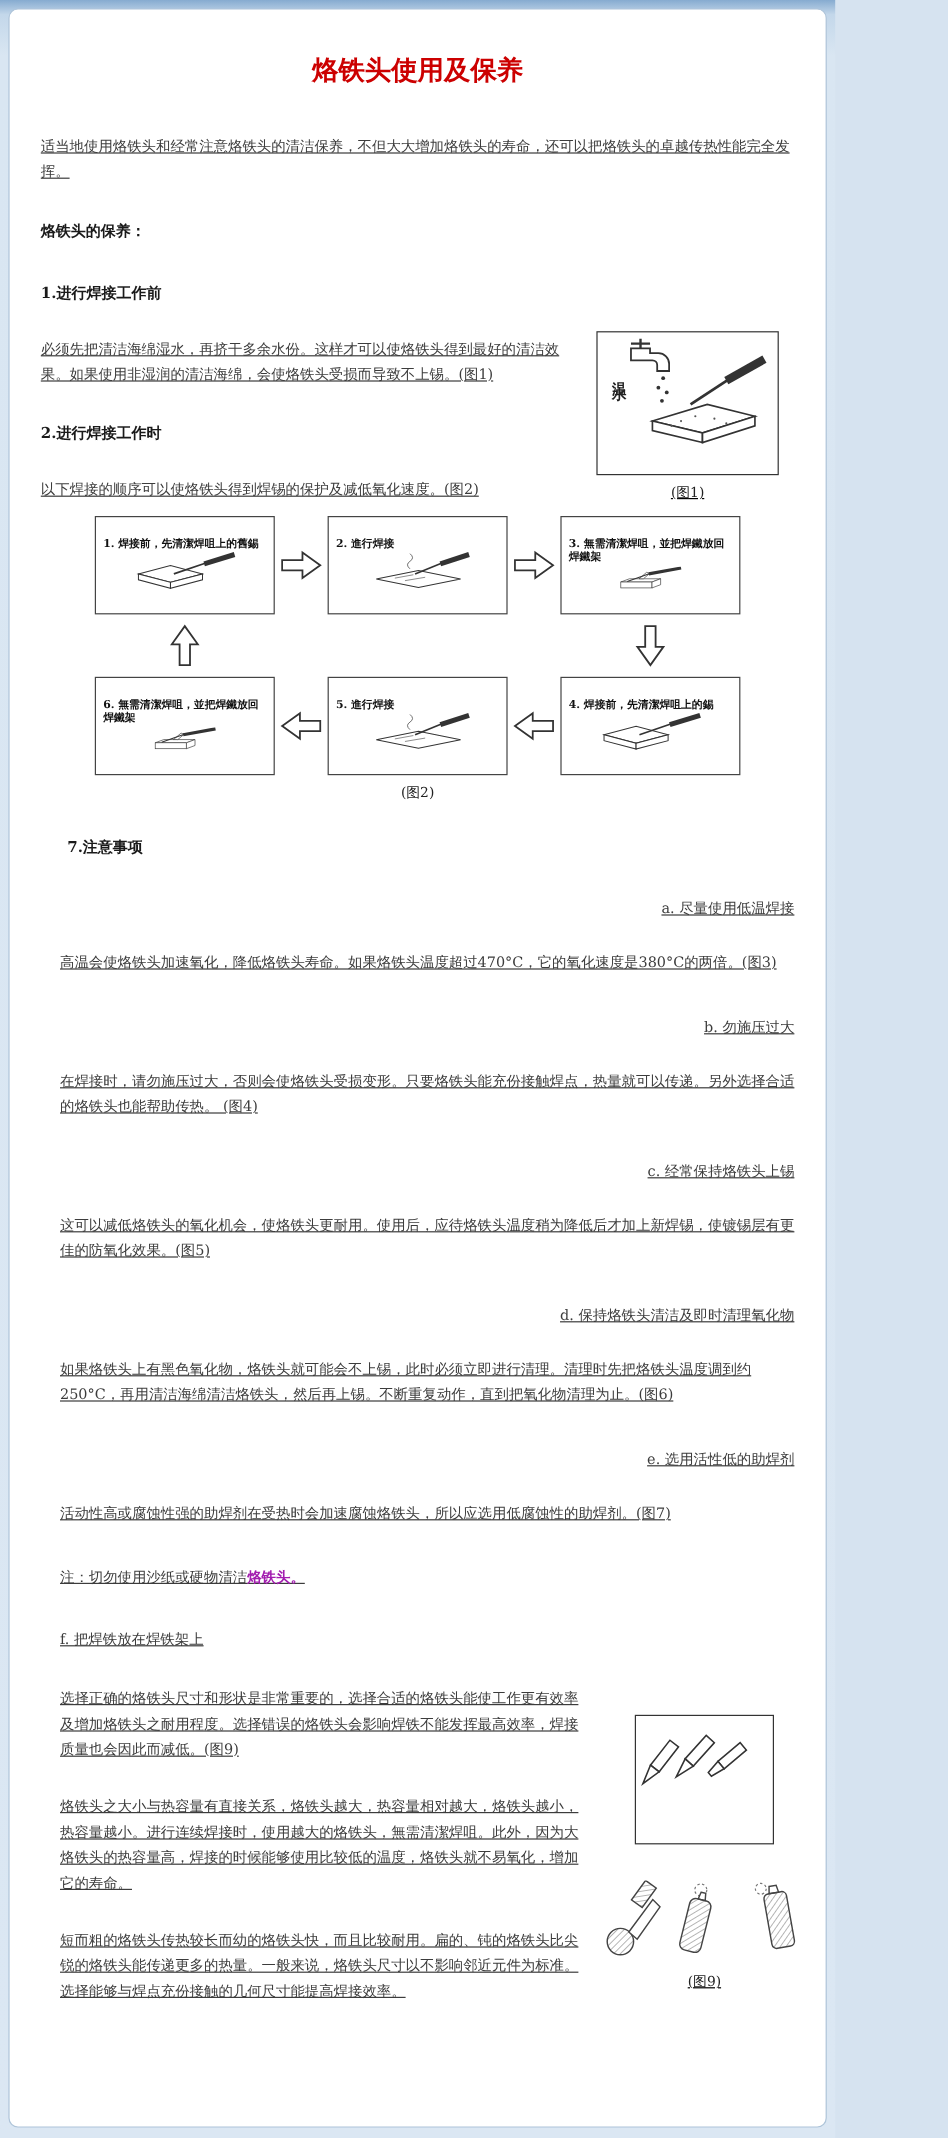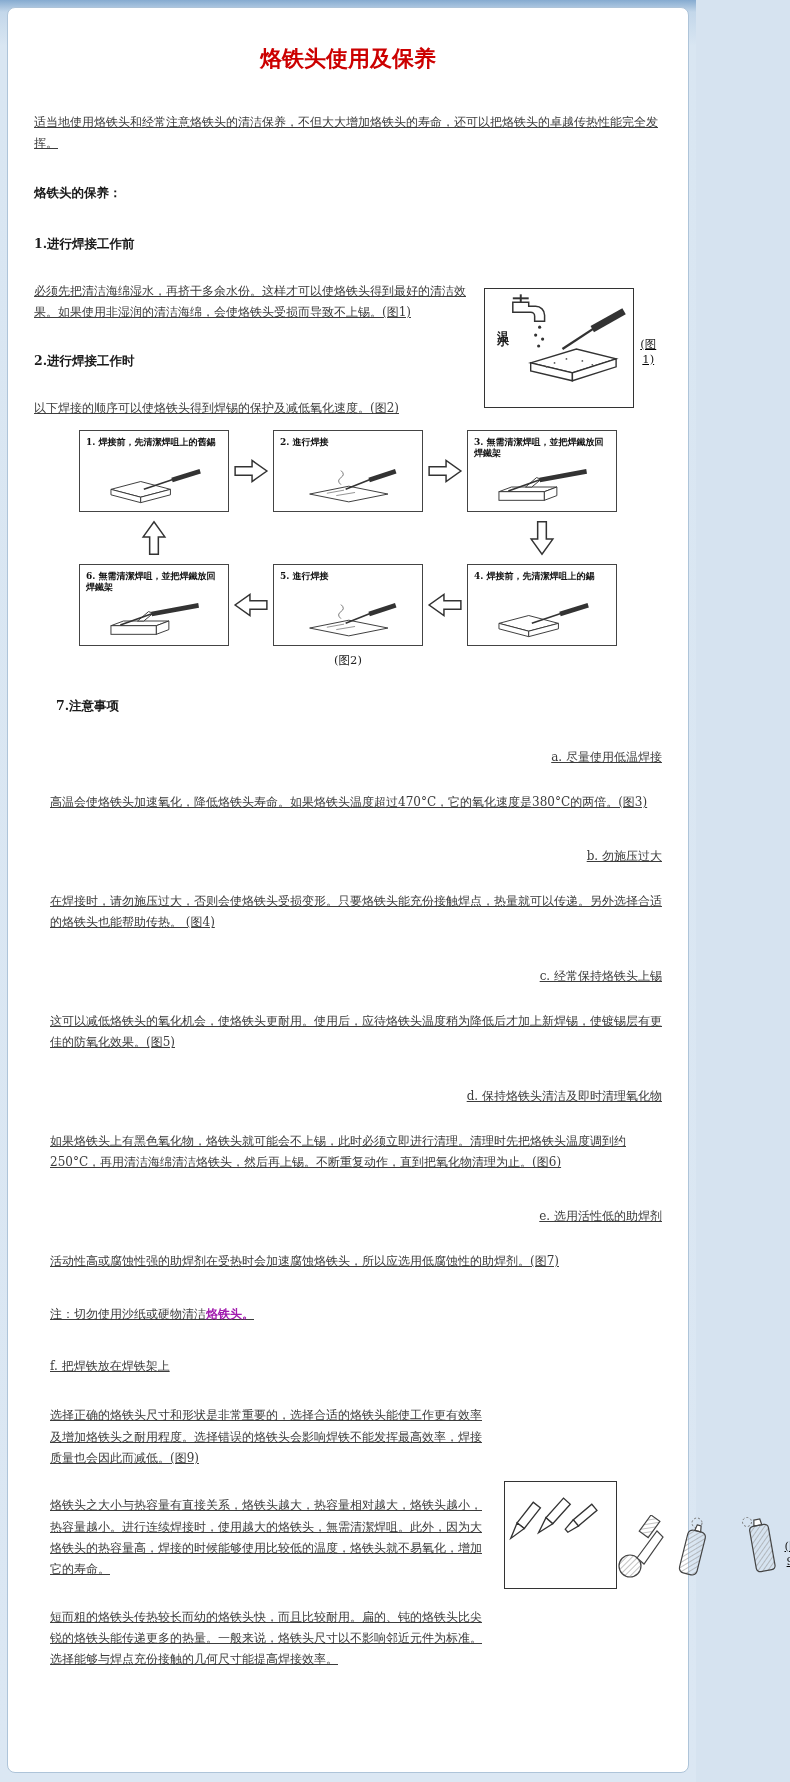--- a/index.html
+++ b/index.html
@@ -7,29 +7,29 @@
   body{width:790px;background:#d6e3f0;font-family:"DejaVu Serif",serif;}
   .frame{width:696px;min-height:1782px;padding:7px;box-sizing:border-box;
          background:linear-gradient(180deg,#86abd0 0,#c3d7ea 12px,#d9e6f2 46px,#dbe7f3 100%);}
   .panel{box-sizing:border-box;background:#ffffff;border:1px solid #aec4d9;border-radius:8px;
          min-height:1766px;padding:28px 26px 42px;}
   .title{color:#cc0000;font-size:22px;font-weight:bold;text-align:center;margin:8px 0 38px;}
   .body{font-size:12px;color:#3c3c3c;line-height:1.78;margin:0 0 30px;text-decoration:underline;}
   .h{font-size:12.5px;font-weight:bold;color:#1a1a1a;margin:0 0 28px;}
   .cols{display:flex;gap:14px;}
   .col-text{width:436px;flex:none;}
-  .col-fig{flex:1;display:flex;flex-direction:row;align-items:center;padding-top:40px;text-decoration:underline;}
+  .col-fig{flex:1;display:flex;flex-direction:column;align-items:center;padding-top:40px;text-decoration:underline;}
   .fig1-box{position:relative;width:150px;height:118px;border:1.5px solid #333;background:#fff;}
   .fig1-label{position:absolute;left:9px;top:32px;font-size:12px;font-weight:bold;color:#222;
               writing-mode:vertical-rl;letter-spacing:3px;}
   .fig-caption{font-size:11.5px;color:#222;text-align:center;margin-top:7px;}
   
   .flow{display:grid;grid-template-columns:150px 44px 150px 44px 150px;justify-content:center;
         align-items:center;row-gap:4px;margin-top:10px;}
-  .fbox{box-sizing:border-box;border:1px solid #444;background:#fff;height:82px;padding:6px 6px;
+  .fbox{box-sizing:border-box;border:1px solid #444;background:#fff;height:82px;padding:18px 6px;
         display:flex;flex-direction:column;justify-content:space-between;}
   .flabel{font-size:9px;font-weight:bold;color:#111;line-height:1.3;}
   .fill{width:100%;height:36px;}
   .farrow{display:flex;align-items:center;justify-content:center;}
   .farrow svg{display:block;}
   .vrow{height:44px;}
   
   .sec4{padding-left:16px;}
   .s4h{padding-left:6px;margin:30px 0 32px;}
   .nt{margin-bottom:24px;text-align:right;}

